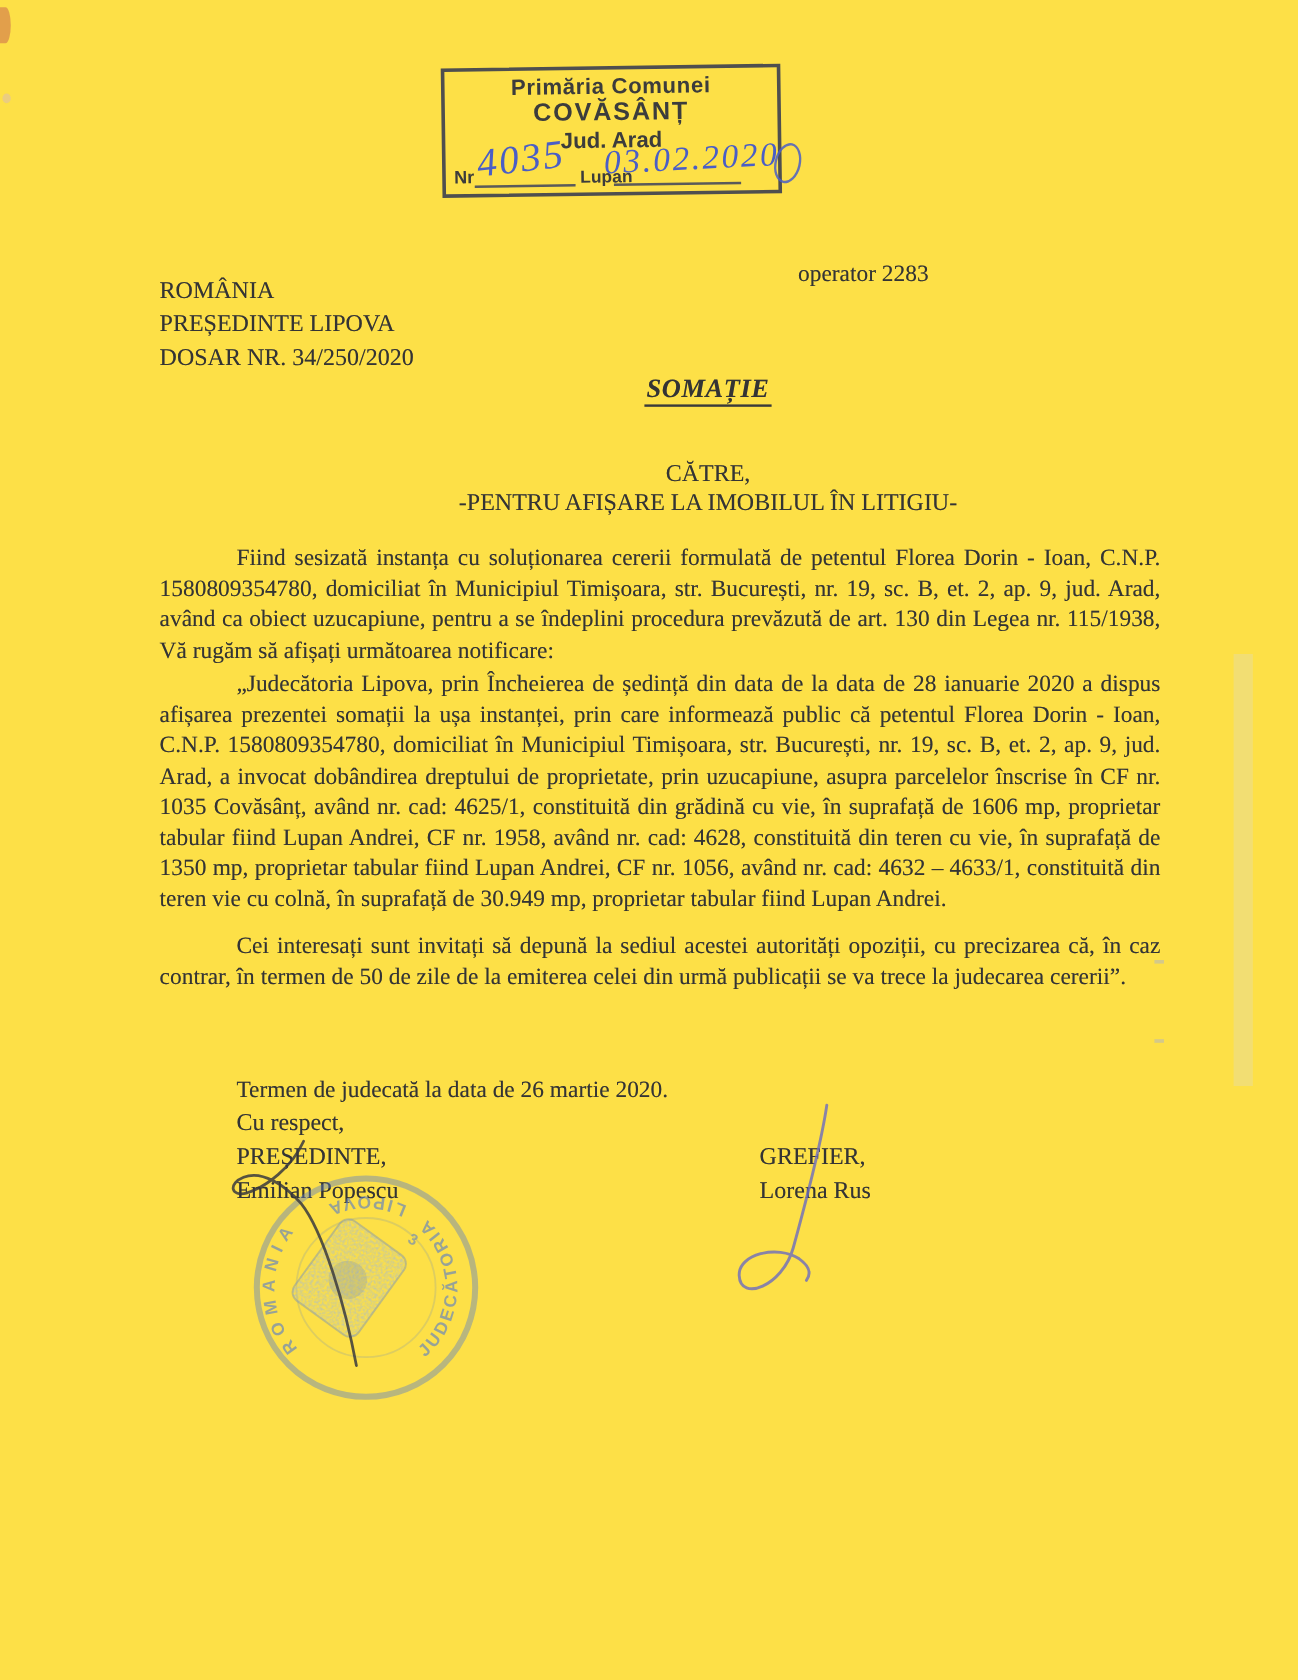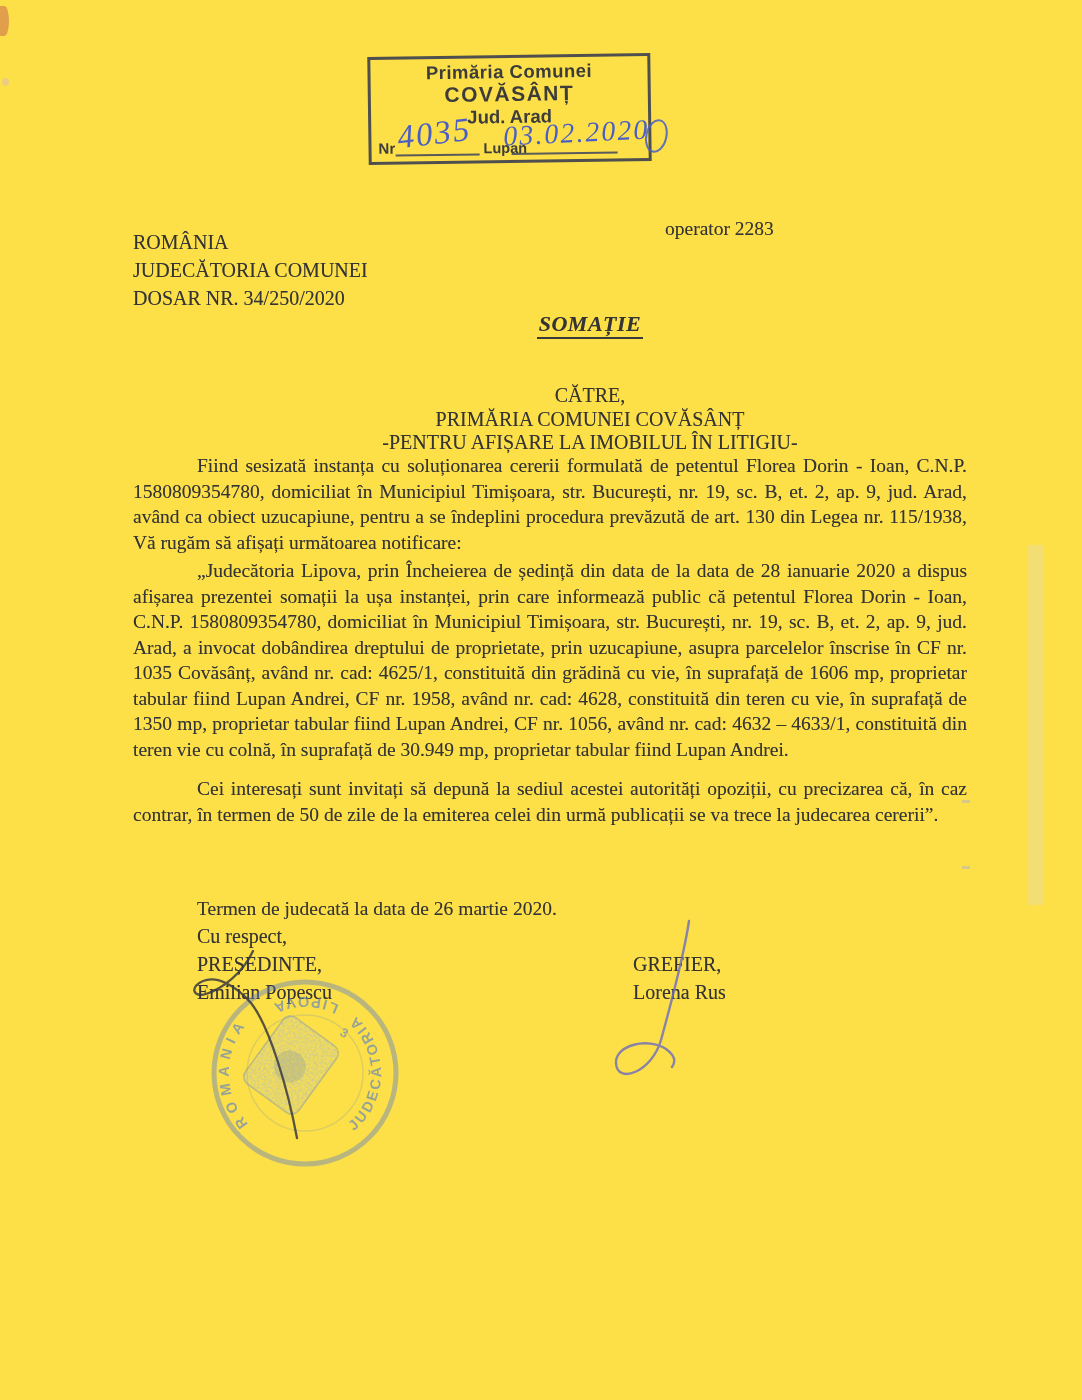--- a/index.html
+++ b/index.html
@@ -86,32 +86,31 @@
     <div class="abs nr-line"></div>
     <div class="abs data-label">Lupan</div>
     <div class="abs data-line"></div>
     <div class="abs hand nr-value">4035</div>
     <div class="abs hand data-value">03.02.2020</div>
     <div class="abs loop"></div>
   </div>
 
   <div class="abs header scan-text">
     <div>ROMÂNIA</div>
-    <div>JUDECĂTORIA COMUNEI</div>
+    <div>PREȘEDINTE LIPOVA</div>
     <div>DOSAR NR. 34/250/2020</div>
   </div>
   <div class="abs operator scan-text">operator 2283</div>
 
   <div class="abs center-col doc-title scan-text">
     <span>SOMAȚIE</span>
   </div>
 
   <div class="abs center-col addressee scan-text">
     <div>CĂTRE,</div>
-    <div>PRIMĂRIA COMUNEI COVĂSÂNȚ</div>
     <div>-PENTRU AFIȘARE LA IMOBILUL ÎN LITIGIU-</div>
   </div>
 
   <p class="abs para p1 scan-text">Fiind sesizată instanța cu soluționarea cererii formulată de petentul Florea Dorin - Ioan, C.N.P. 1580809354780, domiciliat în Municipiul Timișoara, str. București, nr. 19, sc. B, et. 2, ap. 9, jud. Arad, având ca obiect uzucapiune, pentru a se îndeplini procedura prevăzută de art. 130 din Legea nr. 115/1938, Vă rugăm să afișați următoarea notificare:</p>
   <p class="abs para p2 scan-text">„Judecătoria Lipova, prin Încheierea de ședință din data de la data de 28 ianuarie 2020 a dispus afișarea prezentei somații la ușa instanței, prin care informează public că petentul Florea Dorin - Ioan, C.N.P. 1580809354780, domiciliat în Municipiul Timișoara, str. București, nr. 19, sc. B, et. 2, ap. 9, jud. Arad, a invocat dobândirea dreptului de proprietate, prin uzucapiune, asupra parcelelor înscrise în CF nr. 1035 Covăsânț, având nr. cad: 4625/1, constituită din grădină cu vie, în suprafață de 1606 mp, proprietar tabular fiind Lupan Andrei, CF nr. 1958, având nr. cad: 4628, constituită din teren cu vie, în suprafață de 1350 mp, proprietar tabular fiind Lupan Andrei, CF nr. 1056, având nr. cad: 4632 – 4633/1, constituită din teren vie cu colnă, în suprafață de 30.949 mp, proprietar tabular fiind Lupan Andrei.</p>
   <p class="abs para p3 scan-text">Cei interesați sunt invitați să depună la sediul acestei autorități opoziții, cu precizarea că, în caz contrar, în termen de  50 de zile de la emiterea celei din urmă publicații se va trece la judecarea cererii”.</p>
   <p class="abs para p5 scan-text">Termen de judecată la data de 26 martie 2020.</p>
 
   <div class="abs closing-left scan-text">
     <div>Cu respect,</div>

